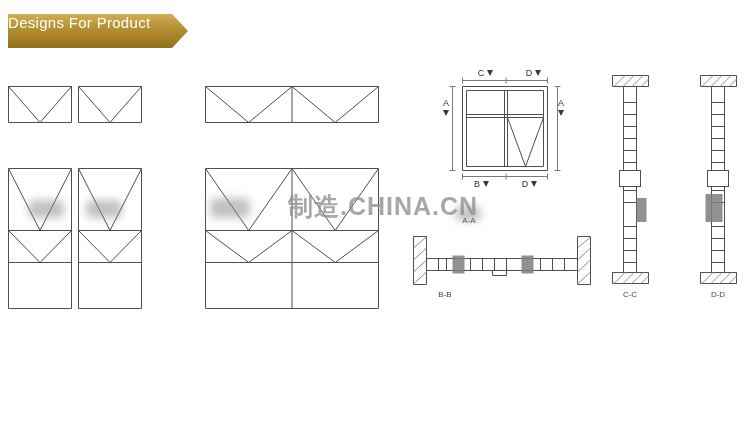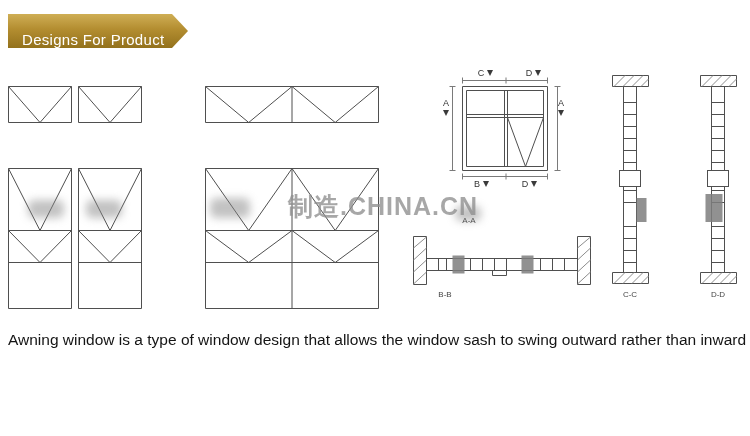--- a/index.html
+++ b/index.html
@@ -3,21 +3,21 @@
 <meta charset="utf-8">
 <style>
   html,body { margin:0; padding:0; background:#ffffff; }
   .page { position:relative; width:750px; height:436px; background:#ffffff; overflow:hidden;
           font-family:"Liberation Sans", sans-serif; }
 
   
   .banner { position:absolute; left:8px; top:14px; height:34px; width:180px;
             background:linear-gradient(180deg,#cfae55 0%, #b38d30 45%, #93711c 100%);
             clip-path:polygon(0 0, calc(100% - 16px) 0, 100% 50%, calc(100% - 16px) 100%, 0 100%);
-            display:flex; align-items:flex-end; padding-left:14px; box-sizing:border-box; }
+            display:flex; align-items:flex-start; box-sizing:border-box; }
   .banner-label { color:#ffffff; font-size:15px; letter-spacing:.3px; }
 
   .art { position:absolute; left:0; top:56px; width:750px; height:272px; }
   .art svg { position:absolute; left:0; top:0; }
 
   .ln   { fill:none; stroke:#4f4f4f; stroke-width:1; }
   .lnw  { fill:#ffffff; stroke:#4f4f4f; stroke-width:1; }
   .dim  { fill:none; stroke:#7a7a7a; stroke-width:1; }
   .hat  { fill:none; stroke:#8d8d8d; stroke-width:1; }
   .fillgray { fill:#7e7e7e; stroke:none; opacity:.85; }
@@ -113,16 +113,15 @@
     </svg>
 
     <div class="blob blob1"></div>
     <div class="blob blob2"></div>
     <div class="blob blob3"></div>
     <div class="blob blob4"></div>
     <div class="watermark">制造.CHINA.CN</div>
   </div>
 
   <div class="desc">
-    <div>Awning window is a type of window design that allows the window sash to swing outward rather than inward</div>
   </div>
 
 </div>
 
 </body></html>

